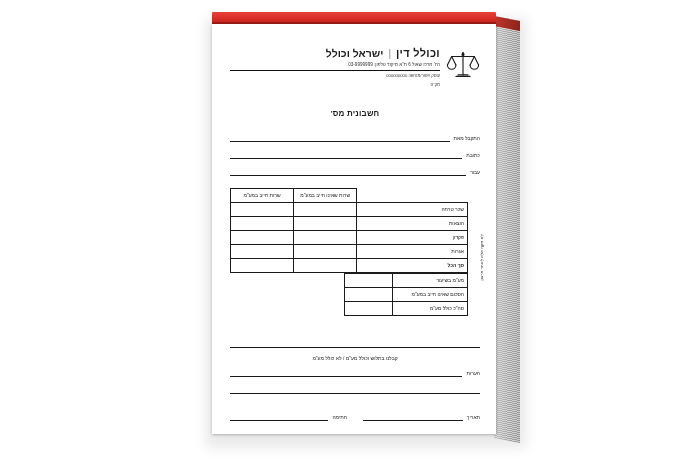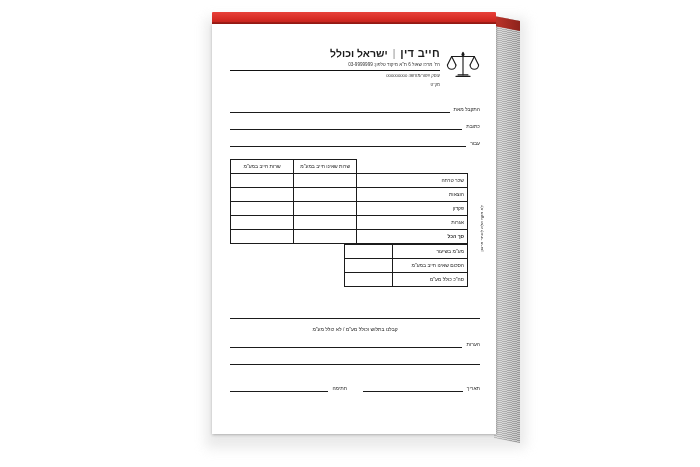--- a/index.html
+++ b/index.html
@@ -336,30 +336,31 @@
               <path d="M2 24 a6 6 0 0 0 12 0"></path>
               <path d="M34 24 a6 6 0 0 0 12 0"></path>
               <line x1="14" y1="40" x2="34" y2="40"></line>
               <line x1="17" y1="38" x2="31" y2="38"></line>
             </g>
             <circle cx="24" cy="9" r="2.2" fill="#1b1b1b"></circle>
           </svg>
         </div>
         <div class="hdr-text">
           <div class="firm-line">
-            <span class="firm-title">חייב דין</span>
+            <span class="firm-title">וכולל דין</span>
             <span class="firm-sep">|</span>
             <span class="firm-name">ישראל וכולל</span>
           </div>
           <div class="firm-addr">רח' מרכז שאול 6 ת"א  מיקוד  טלפון: 03-9999999</div>
           <div class="firm-meta">עוסק פטור/מורשה 000000000</div>
           <div class="firm-meta">מק"ט</div>
         </div>
       </div>
 
+      <div class="doc-title">חשבונית מס'</div>
 
       <div class="fields">
         <div class="field-row">
           <span class="field-label">התקבל מאת</span>
           <span class="field-line"></span>
         </div>
         <div class="field-row">
           <span class="field-label">כתובת</span>
           <span class="field-line"></span>
         </div>

